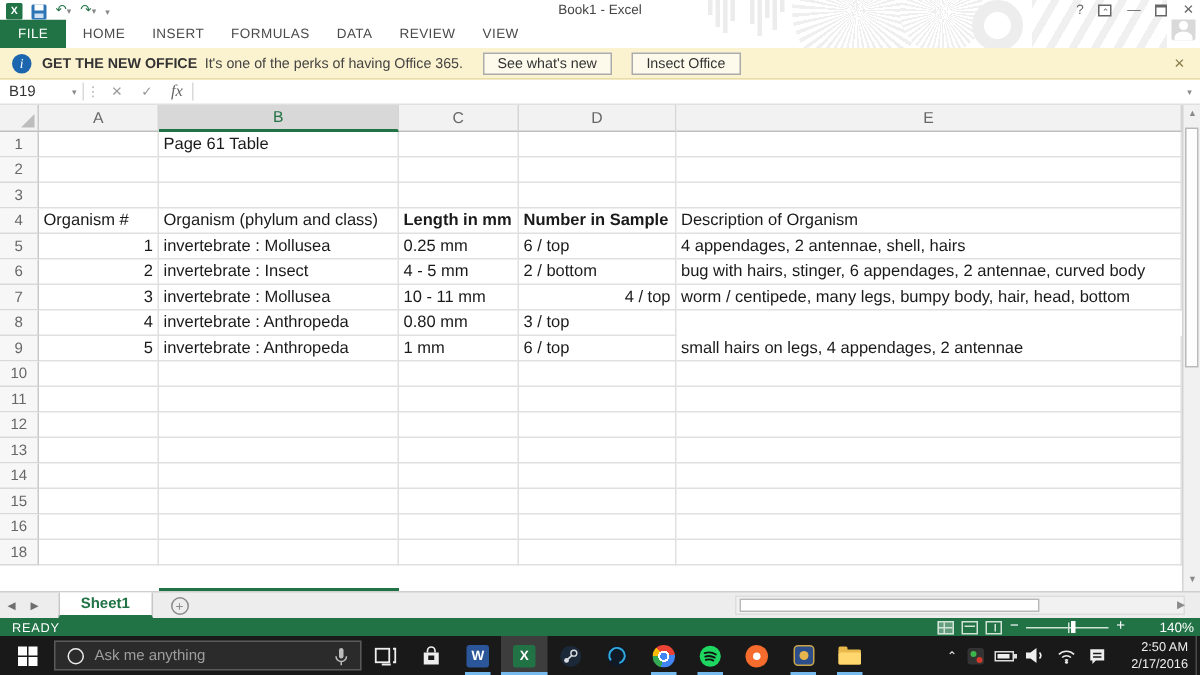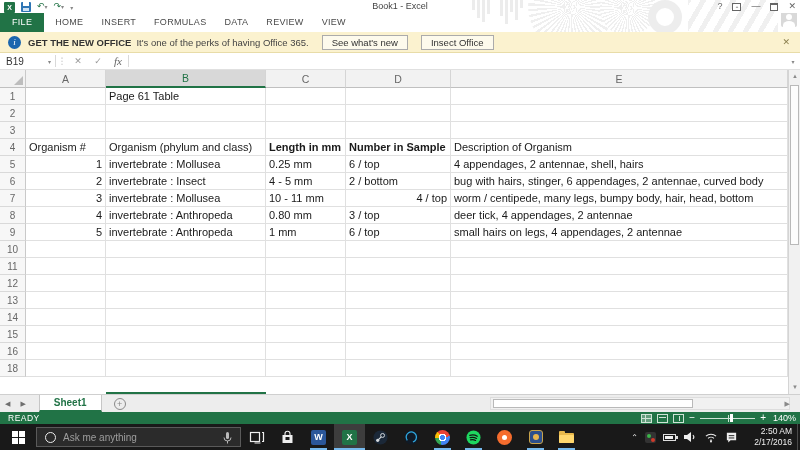--- a/index.html
+++ b/index.html
@@ -103,21 +103,21 @@
   .view-ic.active { background:rgba(255,255,255,.3); }
   .view-ic.grid1:before { content:""; position:absolute; left:3px; top:0; bottom:0; width:1px; background:#CFE3D6; }
   .view-ic.grid1:after { content:""; position:absolute; top:3px; left:0; right:0; height:1px; background:#CFE3D6; }
   .view-ic.pagel:before { content:""; position:absolute; left:1px; right:1px; top:2px; height:1px; background:#CFE3D6; }
   .view-ic.pageb:before { content:""; position:absolute; left:5px; top:1px; bottom:1px; width:1px; background:#CFE3D6; }
   .zoom-mm { font-size:10px; line-height:10px; }
   .zslider { position:relative; width:55px; height:10px; }
   .zslider .track { position:absolute; left:0; right:0; top:5px; height:1px; background:#CFE3D6; }
   .zslider .notch { position:absolute; left:50%; top:2px; width:1px; height:7px; background:#CFE3D6; }
   .zslider .thumb { position:absolute; left:30px; top:1px; width:3px; height:8px; background:#fff; }
-  .st-zoom { font-size:9px; margin-left:2px; }
+  .st-zoom { font-size:9px; margin-left:18px; }
 
   
   .taskbar { height:26px; flex:0 0 26px; background:#191919; display:flex; align-items:stretch; position:relative; }
   .start { width:36px; display:flex; align-items:center; justify-content:center; }
   .winlogo { width:13px; height:13px; display:grid; grid-template-columns:6px 6px; grid-template-rows:6px 6px; gap:1px; }
   .winlogo i { background:#fff; }
   .searchbox { width:205px; margin:3px 0; background:#2B2B2B; border:1px solid #5A5A5A; display:flex; align-items:center; position:relative; }
   .cortana { width:11px; height:11px; border:1.5px solid #EEE; border-radius:50%; margin:0 7px 0 8px; }
   .search-ph { font-size:10px; color:#9E9E9E; }
   .mic { position:absolute; right:7px; top:3px; }
@@ -302,21 +302,20 @@
           <div class="cell" style="width: 80px;">10 - 11 mm</div>
           <div class="cell" style="width: 105px; text-align: right;">4 / top</div>
           <div class="cell" style="width: 337px;">worm / centipede, many legs, bumpy body, hair, head, bottom</div>
         </div>
         <div class="g-row">
           <div class="row-h">8</div>
           <div class="cell num" style="width: 80px;">4</div>
           <div class="cell" style="width: 160px;">invertebrate : Anthropeda</div>
           <div class="cell" style="width: 80px;">0.80 mm</div>
           <div class="cell" style="width: 105px;">3 / top</div>
-          <div class="cell" style="width: 337px;">deer tick, 4 appendages, 2 antennae</div>
         </div>
         <div class="g-row">
           <div class="row-h">9</div>
           <div class="cell num" style="width: 80px;">5</div>
           <div class="cell" style="width: 160px;">invertebrate : Anthropeda</div>
           <div class="cell" style="width: 80px;">1 mm</div>
           <div class="cell" style="width: 105px;">6 / top</div>
           <div class="cell" style="width: 337px;">small hairs on legs, 4 appendages, 2 antennae</div>
         </div>
         <div class="g-row">

